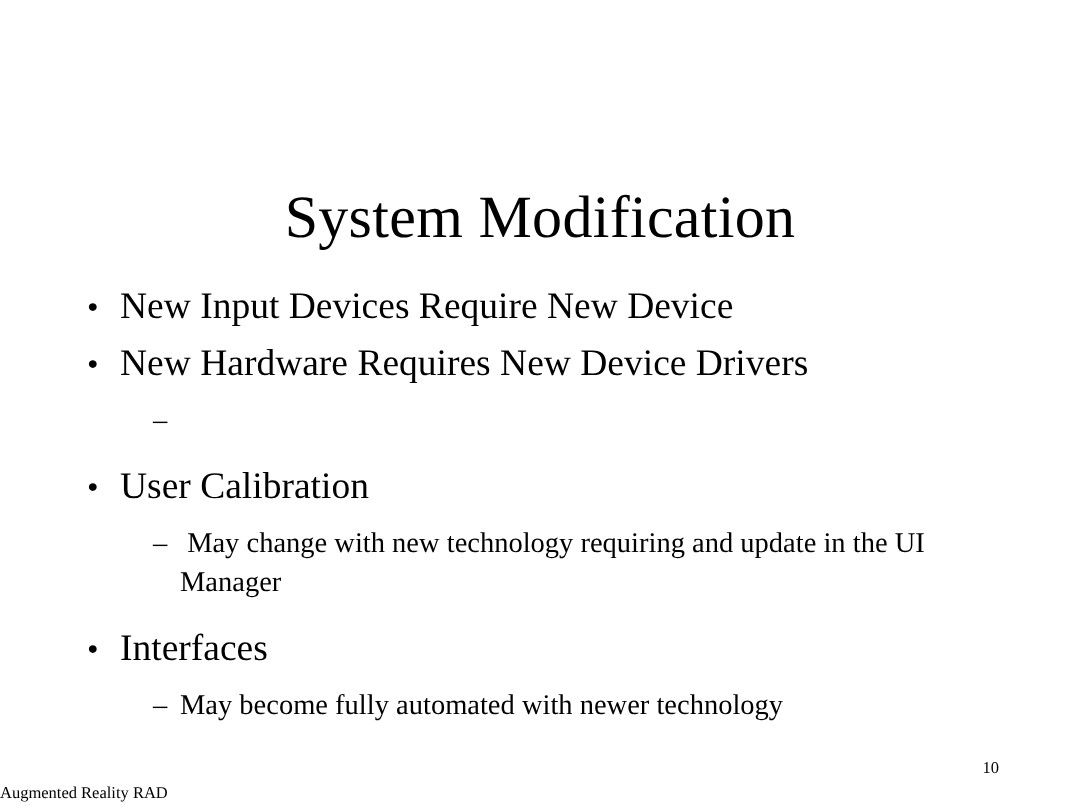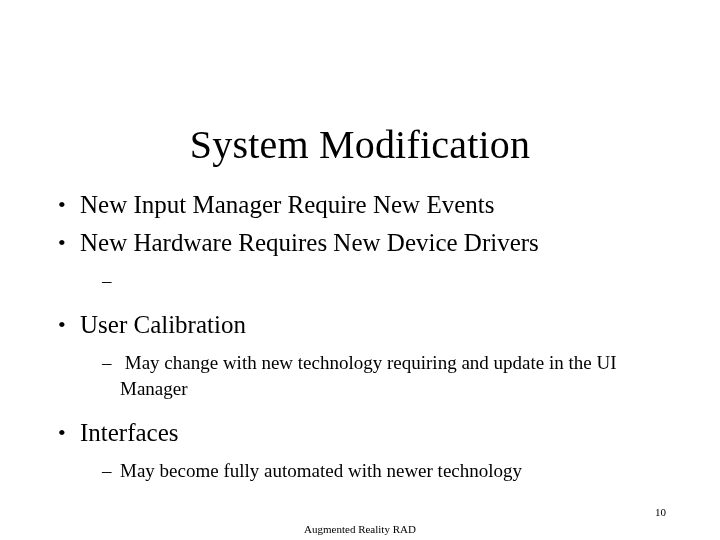--- a/index.html
+++ b/index.html
@@ -87,21 +87,20 @@
 
   .gap-sm { height: 6px; }
   .gap-md { height: 12px; }
 
   
   .footer-center {
     position: absolute;
     top: 495px;
     left: 0;
     width: 720px;
-    text-align: center;
     font-size: 11px;
     line-height: 15px;
     white-space: nowrap;
   }
   .footer-page {
     position: absolute;
     top: 478px;
     right: 54px;
     font-size: 11px;
     line-height: 15px;
@@ -112,21 +111,21 @@
 <body>
 
 <div class="slide">
 
   <h1 class="slide-title">System Modification</h1>
 
   <div class="body-area">
 
     <div class="l1">
       <span class="marker">•</span>
-      <span class="txt">New Input Manager Require New Events</span>
+      <span class="txt">New Input Devices Require New Device</span>
     </div>
 
     <div class="l1">
       <span class="marker">•</span>
       <span class="txt">New Hardware Requires New Device Drivers</span>
     </div>
 
     <div class="gap-sm"></div>
 
     <div class="l2">

